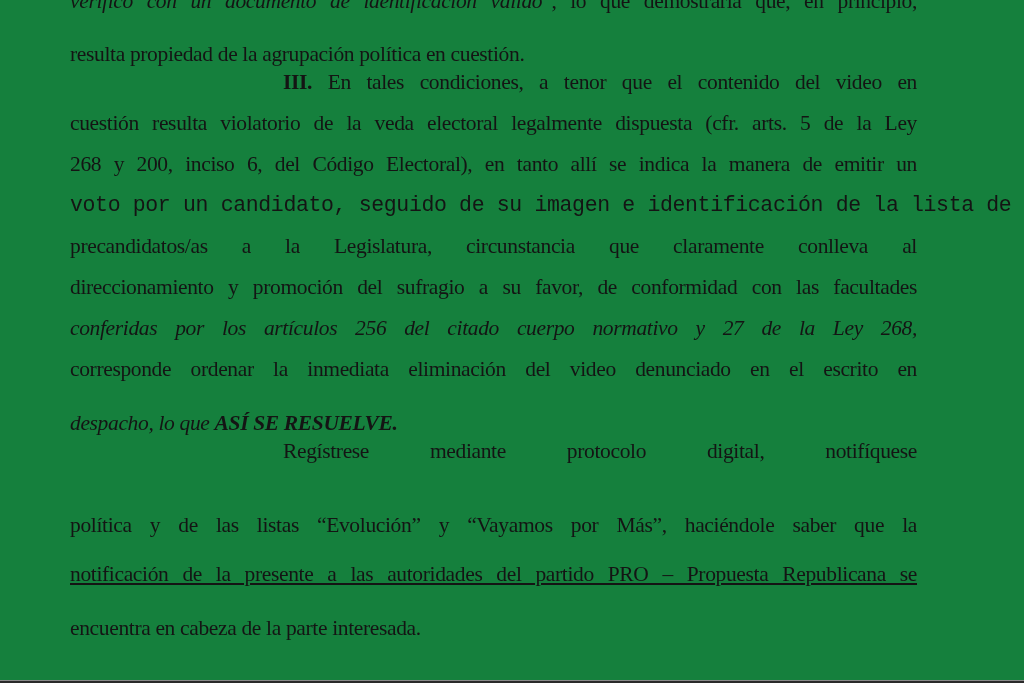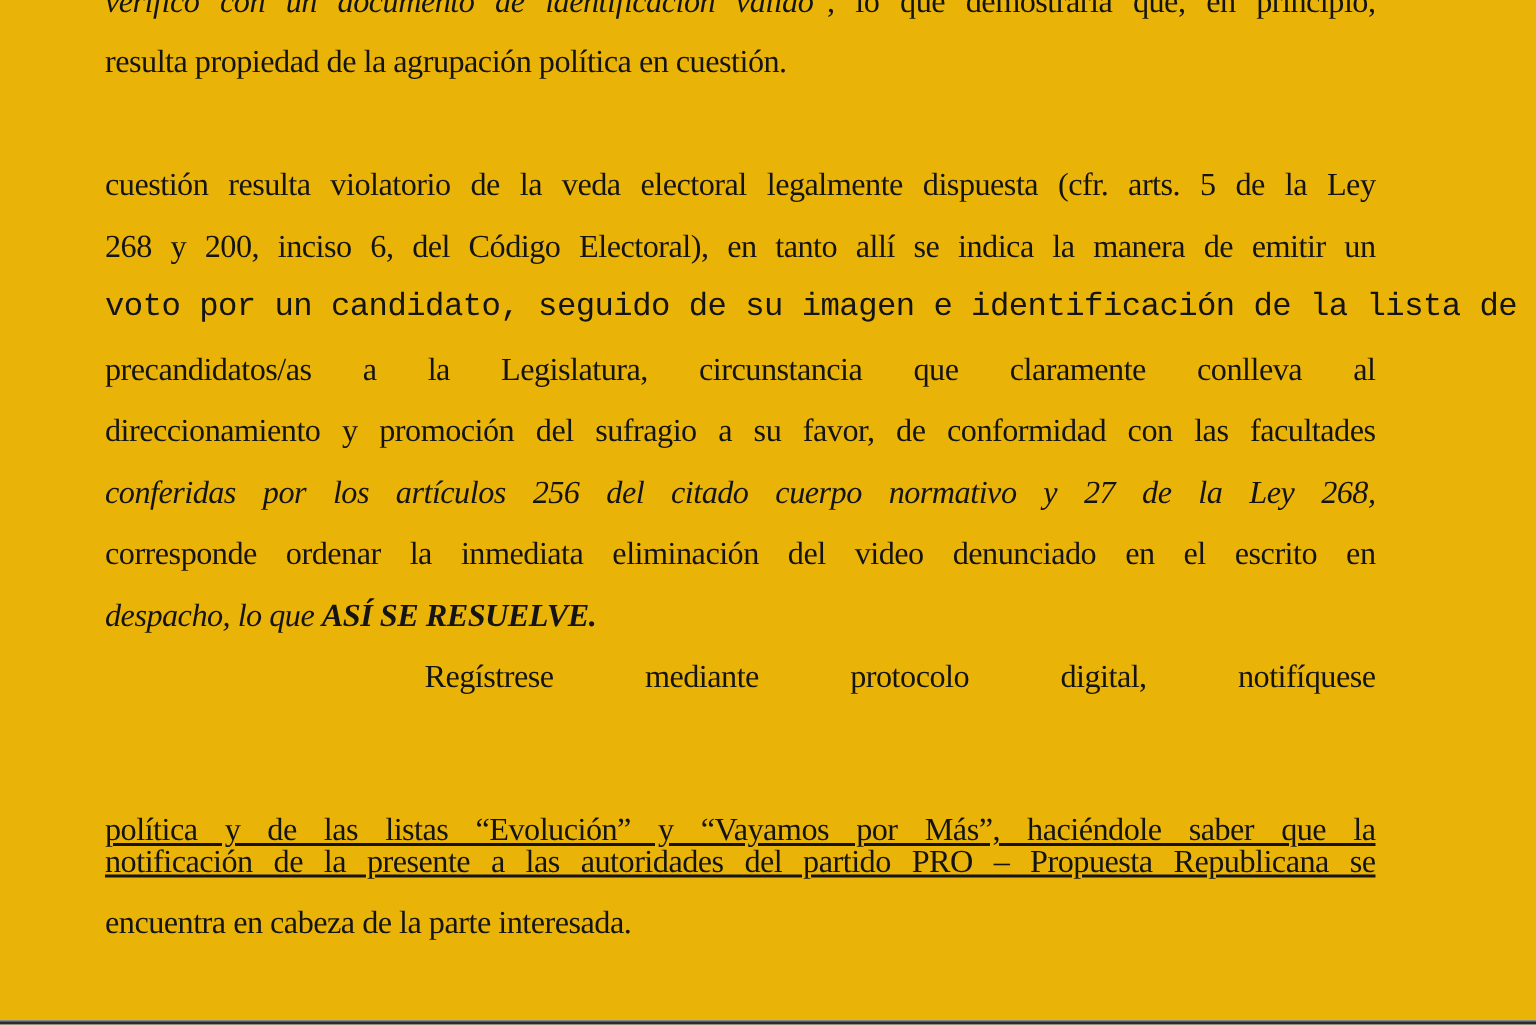--- a/index.html
+++ b/index.html
@@ -14,38 +14,39 @@
       position: relative;
       font-family: "Liberation Serif", "DejaVu Serif", serif;
       color: #141414;
     }
     .page {
       position: absolute;
       left: 0;
       top: 0;
       width: 1024px;
       height: 681px;
-      background: #eab308;
+      background: #15803d;
     }
     .line {
       position: absolute;
       left: 70px;
       width: 847px;
       height: 30px;
       font-size: 21.5px;
       line-height: 30px;
       white-space: nowrap;
       text-align: justify;
       text-align-last: justify;
       transform-origin: left center;
       letter-spacing: -0.35px;
     }
     .line.last {
       text-align: center;
       text-align-last: left;
+      margin-top: 13px;
     }
     .line.indent {
       left: 283px;
       width: 634px;
     }
     .line .bold {
       font-weight: bold;
     }
     .bottom-bar {
       position: absolute;
@@ -64,20 +65,23 @@
 <div class="page">
 
   <div class="line" style="top:-14px;">
     <span class="italic" style="font-style:italic;">verificó con un documento de identificación válido</span><span>”, lo que demostraría que, en principio,</span>
   </div>
 
   <div class="line last" style="top:26px;">
     <span>resulta propiedad de la agrupación política en cuestión.</span>
   </div>
 
+  <div class="line indent" style="top:67px;">
+    <span class="bold">III.</span><span> En tales condiciones, a tenor que el contenido del video en</span>
+  </div>
 
   <div class="line" style="top:108px;">
     <span>cuestión  resulta violatorio de la veda electoral legalmente dispuesta (cfr. arts. 5 de la Ley</span>
   </div>
 
   <div class="line" style="top:149px;">
     <span>268 y 200, inciso 6, del Código Electoral), en tanto allí se indica la manera de emitir un</span>
   </div>
 
   <div class="line" style="top:190px;font-family:Liberation Mono, monospace;">
@@ -102,21 +106,21 @@
 
   <div class="line last" style="top:395px;font-style:italic;">
     <span>despacho, lo que </span><span class="bold">ASÍ SE RESUELVE.</span>
   </div>
 
   <div class="line indent" style="top:436px;">
     <span>Regístrese mediante protocolo digital, notifíquese</span>
   </div>
 
 
-  <div class="line" style="top:538px;text-decoration:underline;">
+  <div class="line" style="top:510px;">
     <span>política y de las listas “Evolución” y “Vayamos por Más”, haciéndole saber que la</span>
   </div>
 
   <div class="line" style="top:559px;text-decoration:underline;">
     <span>notificación de la presente a las autoridades del partido PRO – Propuesta Republicana se</span>
   </div>
 
   <div class="line last" style="top:600px;">
     <span>encuentra en cabeza de la parte interesada.</span>
   </div>

